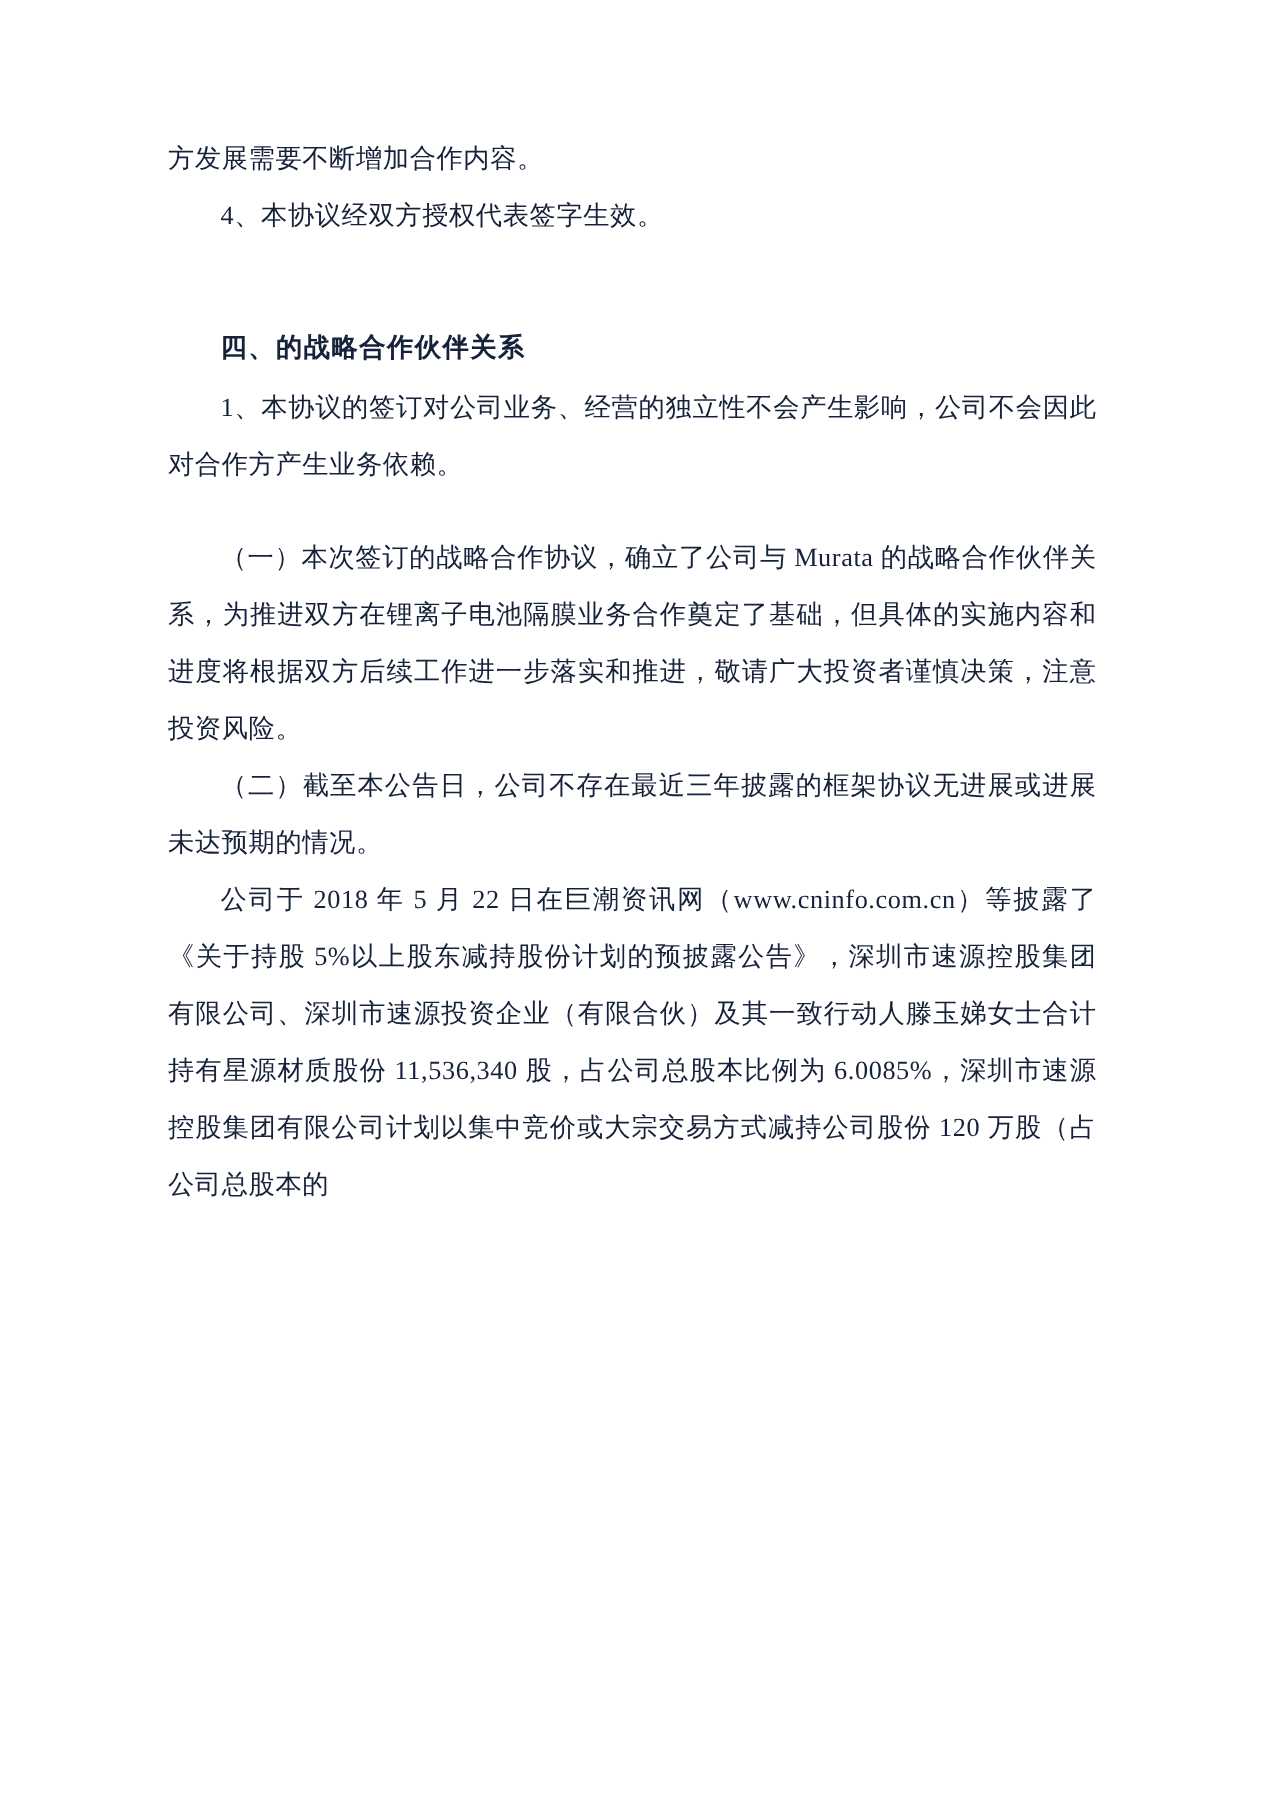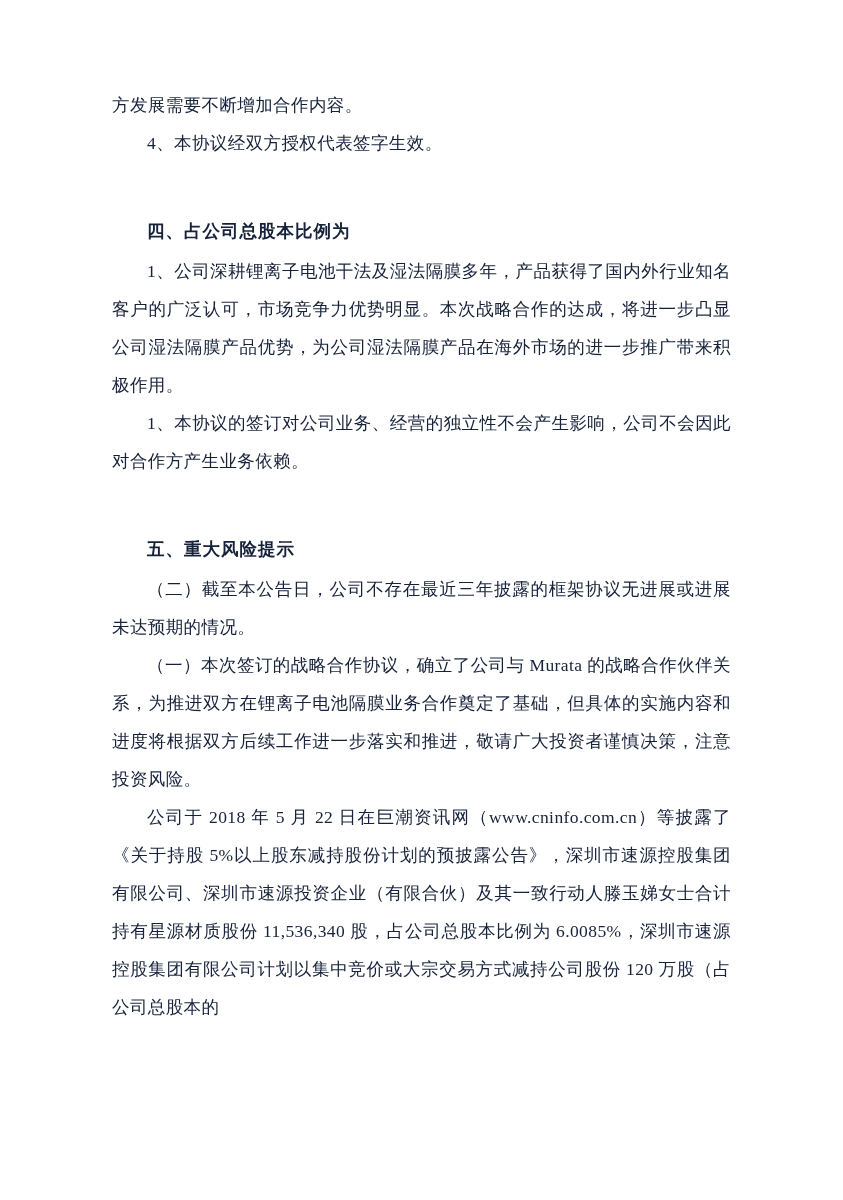--- a/index.html
+++ b/index.html
@@ -53,32 +53,30 @@
 
 <div class="page">
   <div class="doc-body">
 
     <p class="para-none">方发展需要不断增加合作内容。</p>
 
     <p class="para">4、本协议经双方授权代表签字生效。</p>
 
     <div class="gap-large"></div>
 
-    <p class="heading">四、占公司总股本比例为</p>
+    <p class="heading">四、的战略合作伙伴关系</p>
 
-    <p class="para">1、公司深耕锂离子电池干法及湿法隔膜多年，产品获得了国内外行业知名客户的广泛认可，市场竞争力优势明显。本次战略合作的达成，将进一步凸显公司湿法隔膜产品优势，为公司湿法隔膜产品在海外市场的进一步推广带来积极作用。</p>
 
 
     <p class="para">1、本协议的签订对公司业务、经营的独立性不会产生影响，公司不会因此对合作方产生业务依赖。</p>
 
     <div class="gap-large"></div>
 
-    <p class="heading">五、重大风险提示</p>
+
+    <p class="para">（一）本次签订的战略合作协议，确立了公司与 Murata 的战略合作伙伴关系，为推进双方在锂离子电池隔膜业务合作奠定了基础，但具体的实施内容和进度将根据双方后续工作进一步落实和推进，敬请广大投资者谨慎决策，注意投资风险。</p>
 
     <p class="para">（二）截至本公告日，公司不存在最近三年披露的框架协议无进展或进展未达预期的情况。</p>
-
-    <p class="para">（一）本次签订的战略合作协议，确立了公司与 Murata 的战略合作伙伴关系，为推进双方在锂离子电池隔膜业务合作奠定了基础，但具体的实施内容和进度将根据双方后续工作进一步落实和推进，敬请广大投资者谨慎决策，注意投资风险。</p>
 
 
     <p class="para">公司于 2018 年 5 月 22 日在巨潮资讯网（www.cninfo.com.cn）等披露了《关于持股 5%以上股东减持股份计划的预披露公告》，深圳市速源控股集团有限公司、深圳市速源投资企业（有限合伙）及其一致行动人滕玉娣女士合计持有星源材质股份 11,536,340 股，占公司总股本比例为 6.0085%，深圳市速源控股集团有限公司计划以集中竞价或大宗交易方式减持公司股份 120 万股（占公司总股本的</p>
 
   </div>
 </div>
 
 </body></html>

